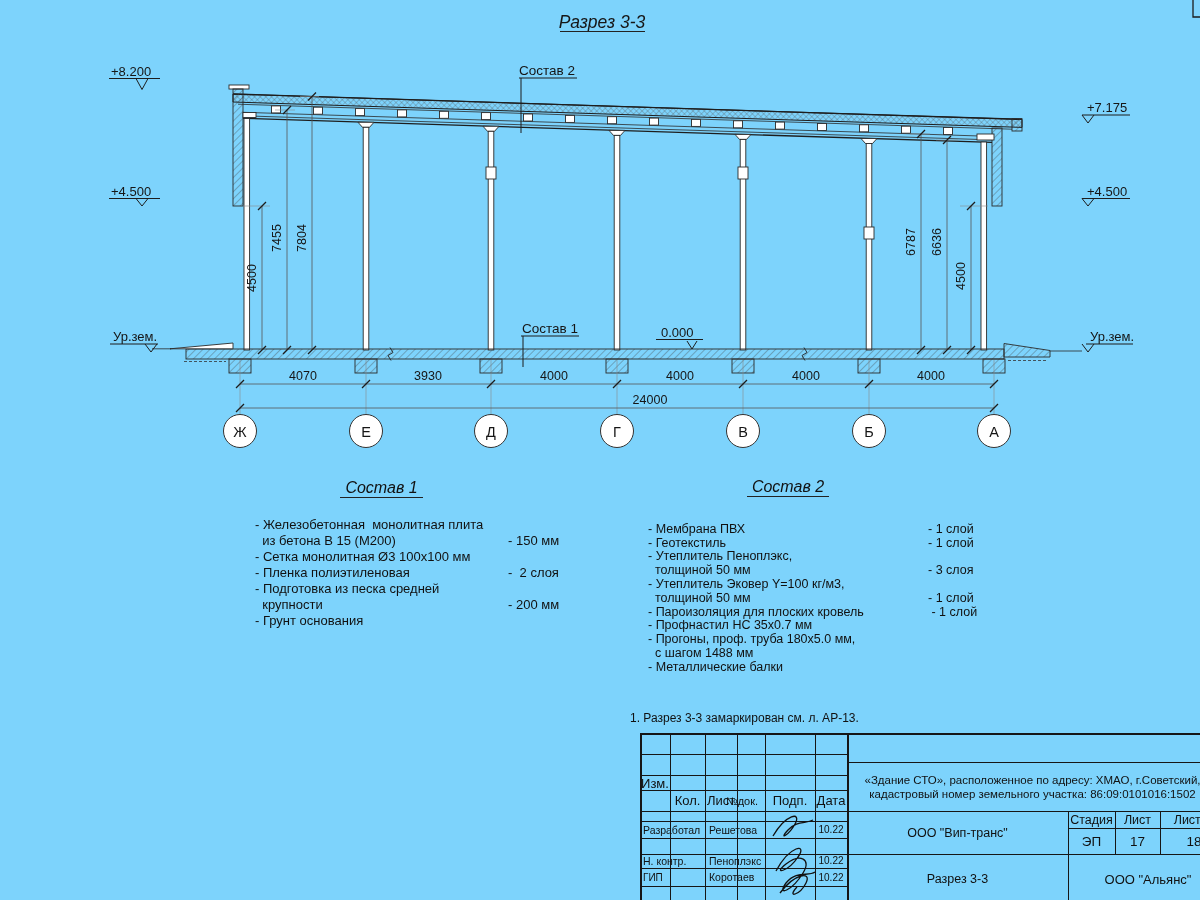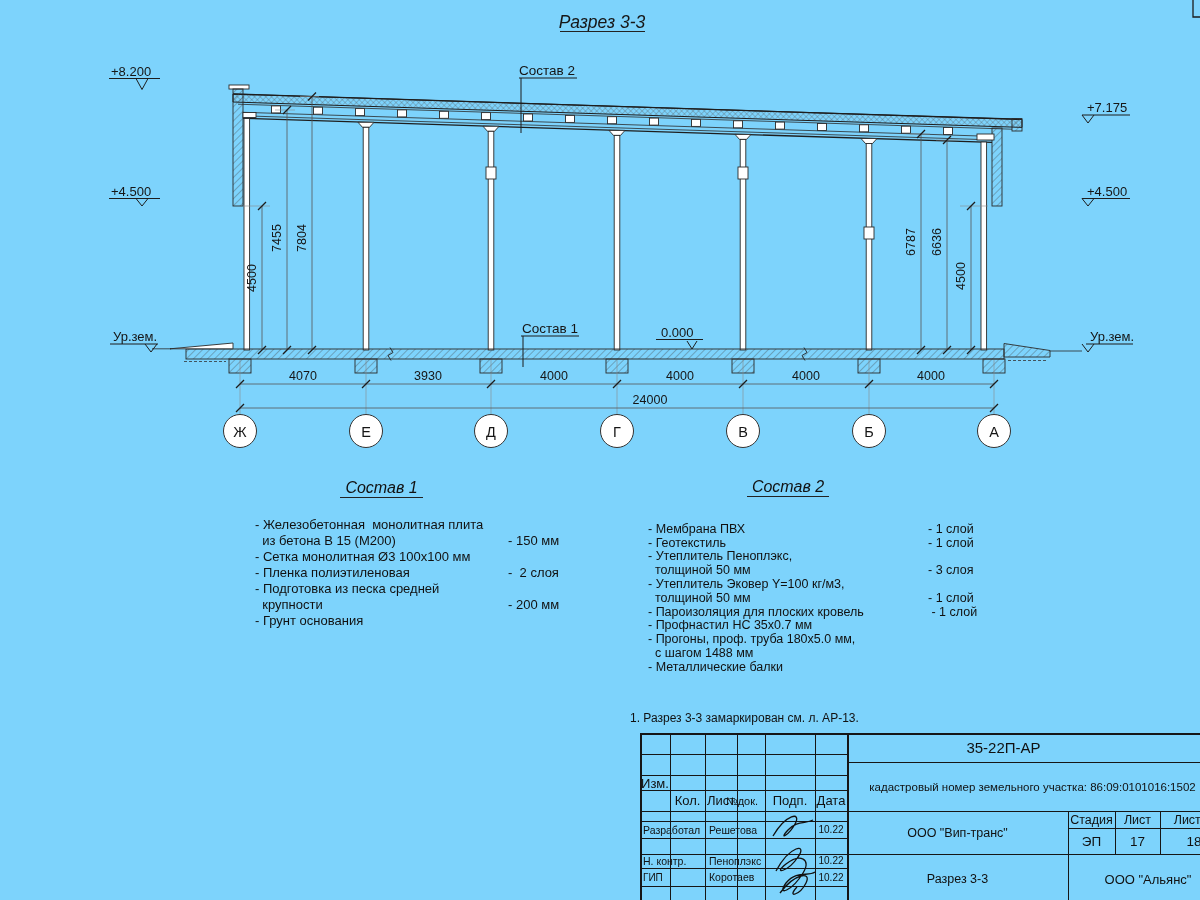--- a/index.html
+++ b/index.html
@@ -365,23 +365,23 @@
     <div class="cell cl" style="left:3px;top:88px;width:62px;height:17px;font-size:10.5px;">Разработал</div>
     <div class="cell cl" style="left:69px;top:88px;width:56px;height:17px;font-size:10.5px;">Решетова</div>
     <div class="cell" style="left:175px;top:88px;width:32px;height:17px;font-size:10px;">10.22</div>
     <div class="cell cl" style="left:3px;top:121px;width:62px;height:14px;font-size:10.5px;">Н. контр.</div>
     <div class="cell cl" style="left:69px;top:121px;width:56px;height:14px;font-size:10.5px;">Пеноплэкс</div>
     <div class="cell" style="left:175px;top:119px;width:32px;height:17px;font-size:10px;">10.22</div>
     <div class="cell cl" style="left:3px;top:135px;width:62px;height:18px;font-size:10px;">ГИП</div>
     <div class="cell cl" style="left:69px;top:135px;width:56px;height:18px;font-size:10.5px;">Коротаев</div>
     <div class="cell" style="left:175px;top:136px;width:32px;height:17px;font-size:10px;">10.22</div>
 
-    <div class="cell" style="left:207px;top:0px;width:313px;height:29px;font-size:15px;">35-22П-АР</div>
     <div class="cell" style="left:207px;top:29px;width:371px;height:49px;font-size:11.5px;">
       <div style="text-align:center;line-height:14px;">
+        <div>«Здание СТО», расположенное по адресу: ХМАО, г.Советский,</div>
         <div>кадастровый номер земельного участка: 86:09:0101016:1502</div>
       </div>
     </div>
     <div class="cell" style="left:207px;top:78px;width:221px;height:43px;font-size:12.5px;">ООО "Вип-транс"</div>
     <div class="cell" style="left:428px;top:78px;width:47px;height:17px;font-size:12.5px;">Стадия</div>
     <div class="cell" style="left:475px;top:78px;width:45px;height:17px;font-size:12.5px;">Лист</div>
     <div class="cell" style="left:520px;top:78px;width:68px;height:17px;font-size:12.5px;">Листов</div>
     <div class="cell" style="left:428px;top:95px;width:47px;height:26px;font-size:13.5px;">ЭП</div>
     <div class="cell" style="left:475px;top:95px;width:45px;height:26px;font-size:13.5px;">17</div>
     <div class="cell" style="left:520px;top:95px;width:68px;height:26px;font-size:13.5px;">18</div>

